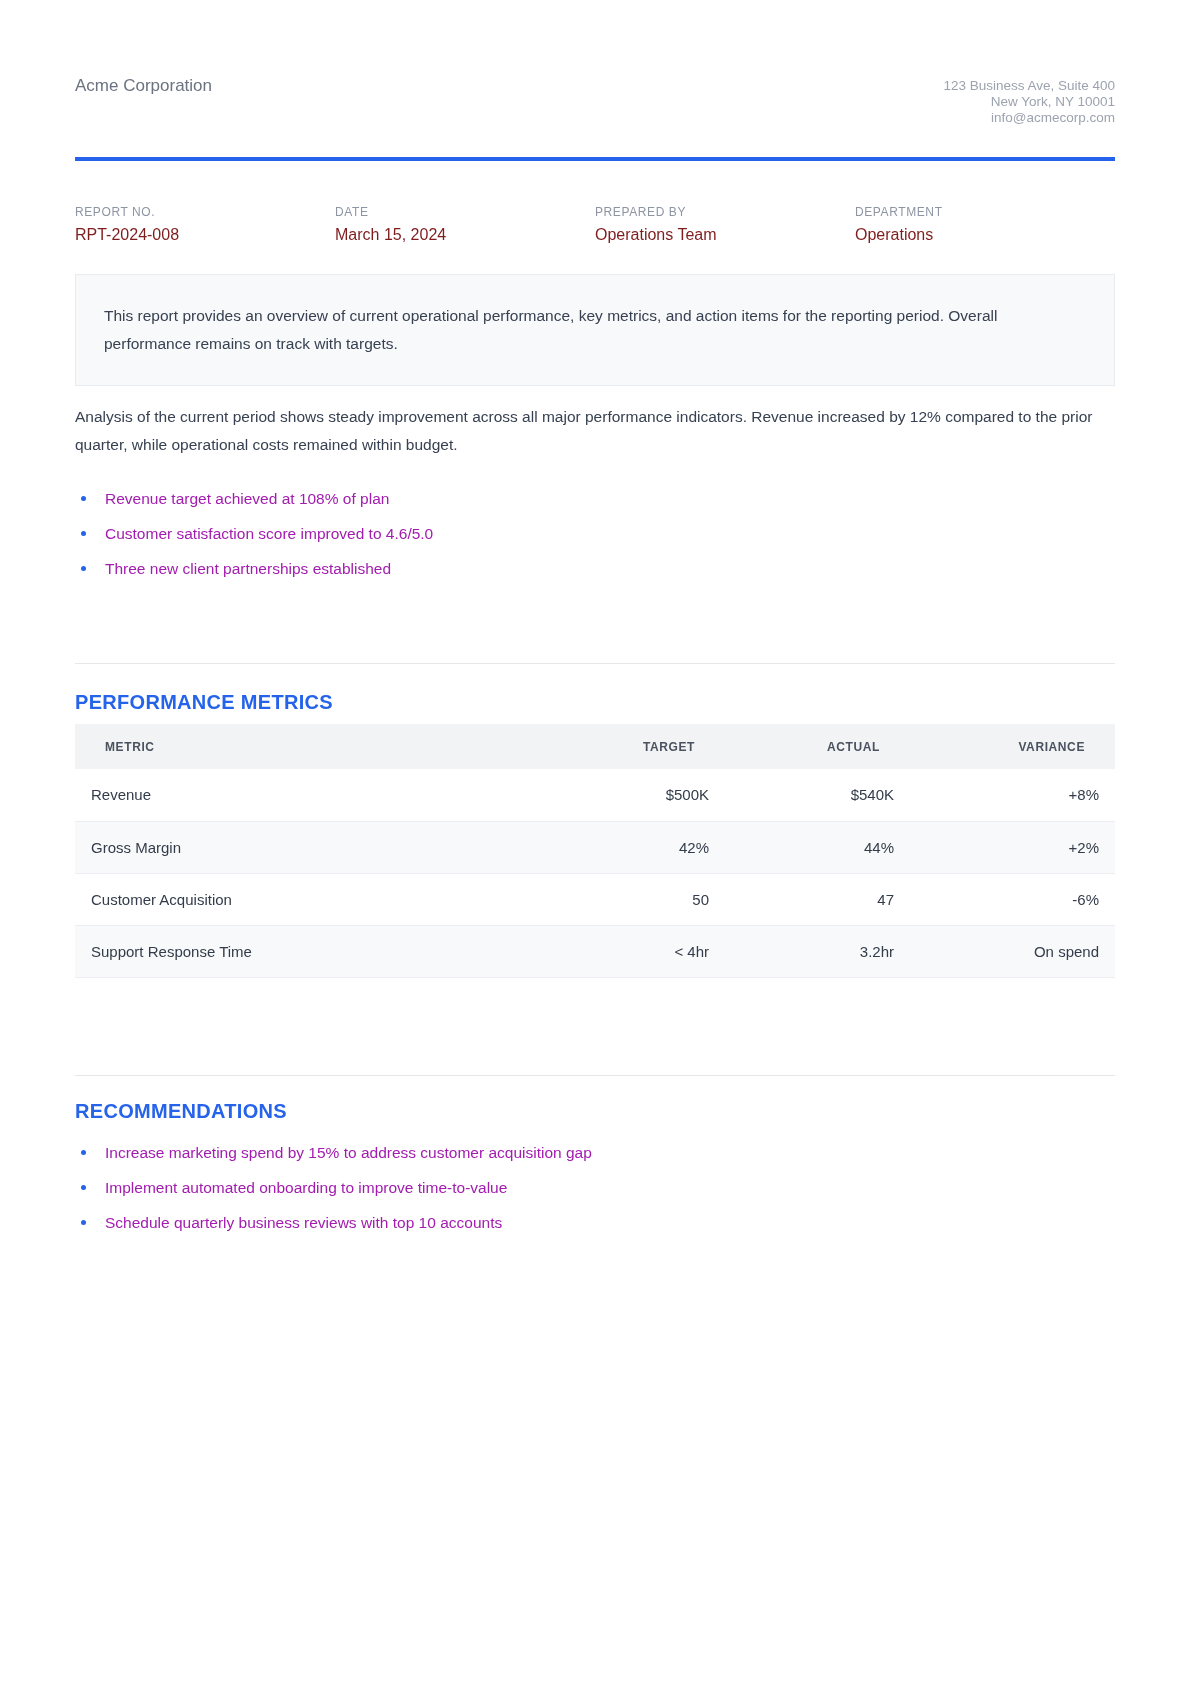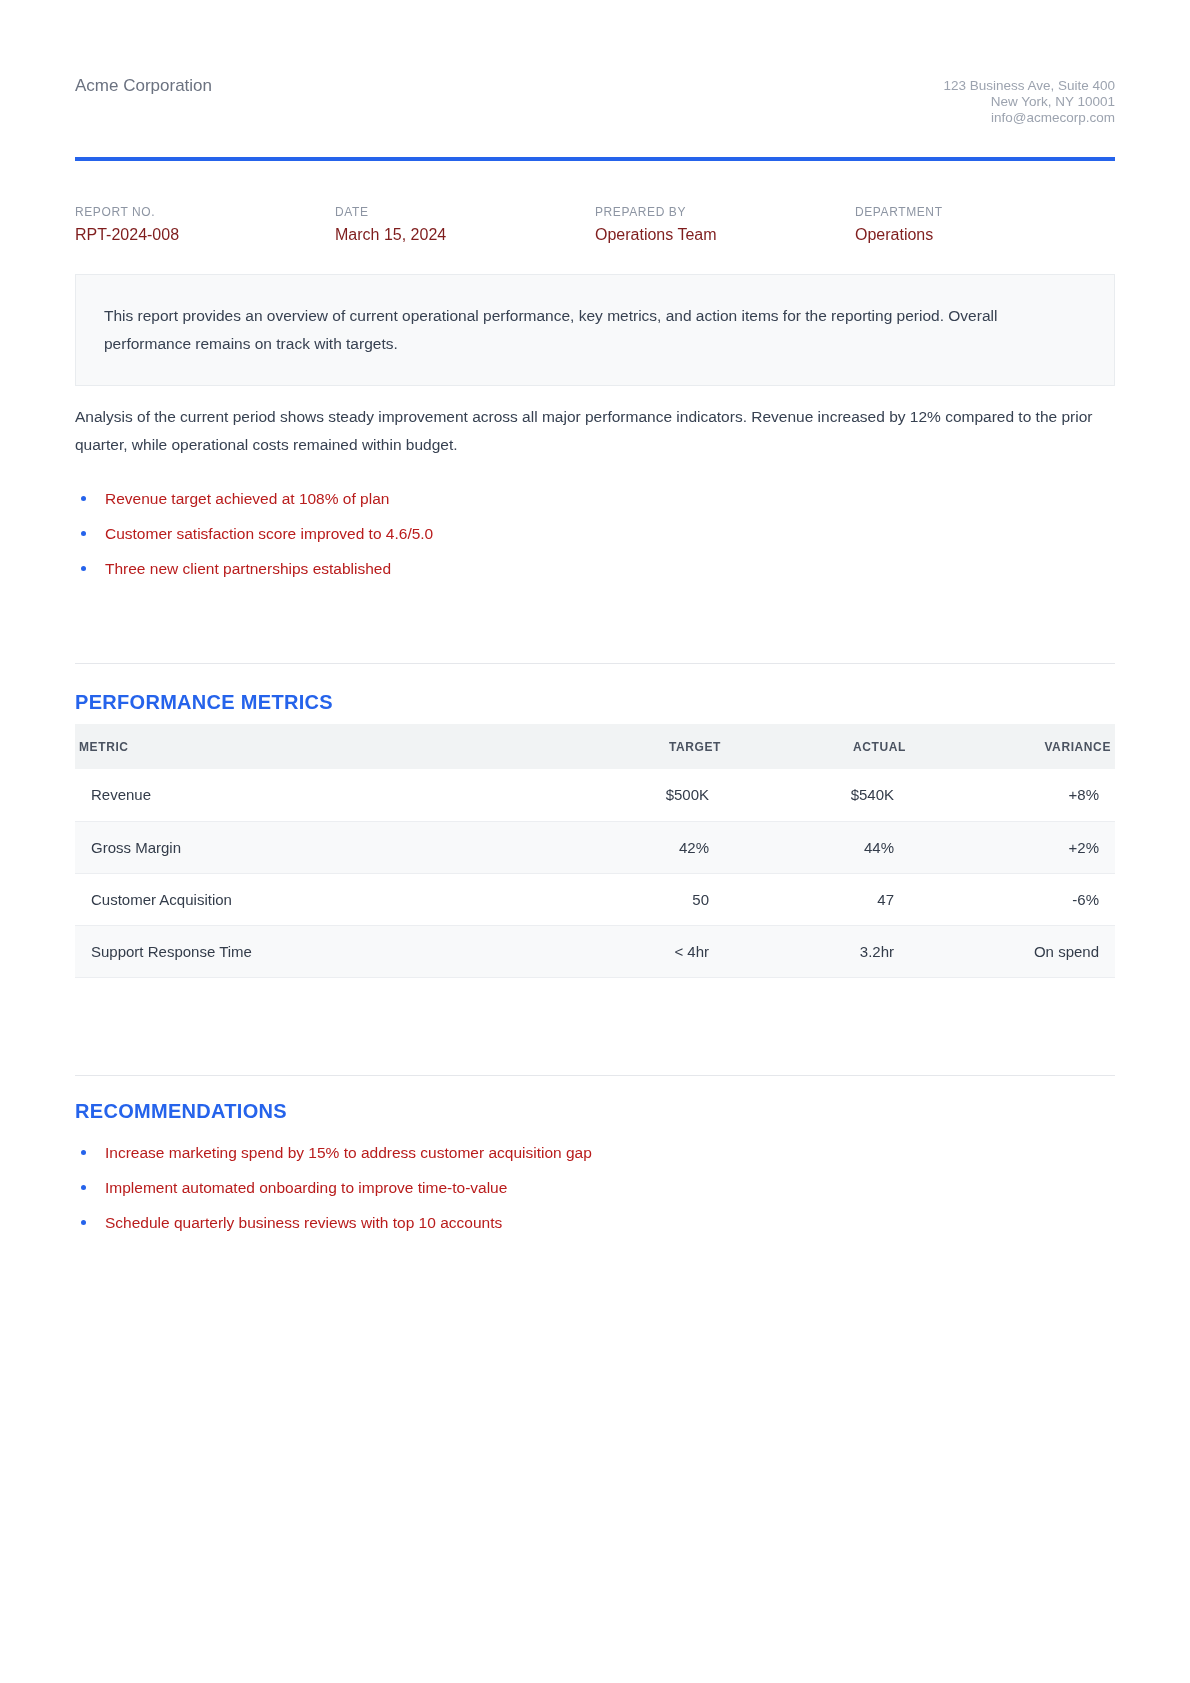--- a/index.html
+++ b/index.html
@@ -46,21 +46,21 @@
   }
   .kf-heading { margin-top: 60px; }
   .paragraph { margin-top: 17px; font-size: 15.5px; line-height: 28px; color: #374151; }
 
   ul.bullet-list { list-style: none; margin-top: 30px; }
   ul.bullet-list li {
     position: relative;
     padding-left: 30px;
     font-size: 15.5px;
     line-height: 20px;
-    color: #b91c1c;
+    color: #a21caf;
     margin-bottom: 15px;
   }
   ul.bullet-list li .bullet-dot {
     position: absolute; left: 6px; top: 7px;
     width: 5px; height: 5px; border-radius: 50%;
     background: var(--accent, #2563eb);
   }
 
   .divider { height: 1px; background: #e5e7eb; }
   .divider-1 { margin-top: 84px; }
@@ -76,21 +76,21 @@
     border-collapse: collapse;
     table-layout: fixed;
   }
   table.metrics-table col.c-target { width: 190px; }
   table.metrics-table col.c-actual { width: 185px; }
   table.metrics-table col.c-variance { width: 205px; }
   table.metrics-table th {
     background: #f1f3f4;
     font-size: 12px; font-weight: 700; color: #4a5260;
     letter-spacing: 0.6px; text-transform: uppercase;
-    height: 45px; padding: 0 4px; text-align: right; vertical-align: middle; margin-left: 8px;
+    height: 45px; padding: 0 30px; text-align: right; vertical-align: middle; margin-left: 8px;
   }
   table.metrics-table th.first { text-align: left; }
   table.metrics-table td {
     font-size: 15px; color: #333c4a;
     height: 52px; padding: 0 16px; text-align: right; vertical-align: middle;
     border-bottom: 1px solid #eceef1;
   }
   table.metrics-table td.first { text-align: left; }
   table.metrics-table tr.striped td { background: #f8f9fa; }
 

